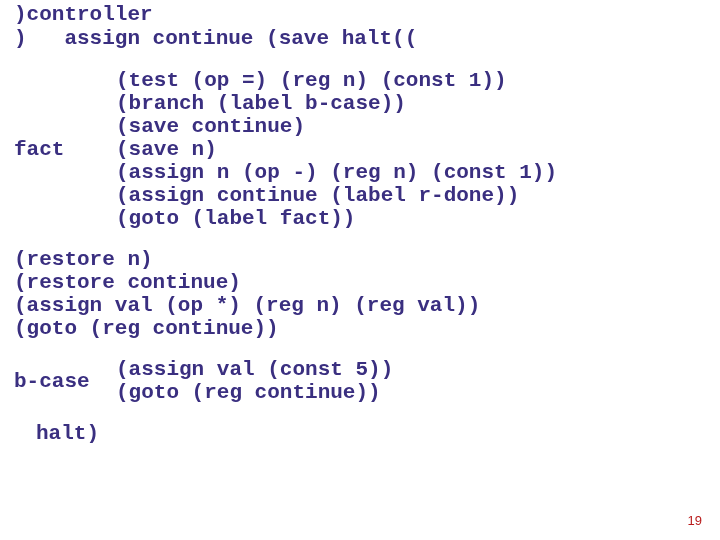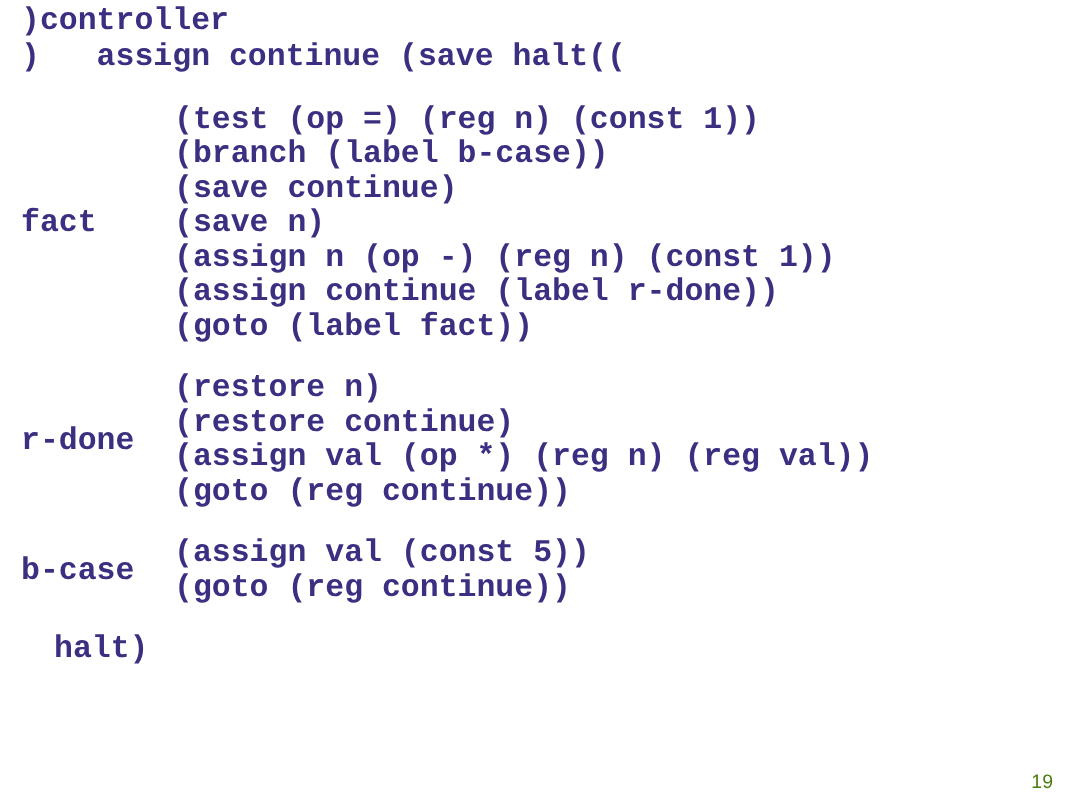--- a/index.html
+++ b/index.html
@@ -42,21 +42,21 @@
     white-space: pre;
     margin-left: 22px;
   }
   .pagenum {
     position: absolute;
     right: 18px;
     bottom: 12px;
     font-family: Arial, sans-serif;
     font-size: 13px;
     font-weight: normal;
-    color: #4d7c0f;
+    color: #b91c1c;
   }
 </style>
 </head>
 <body>
 
 <div class="slide">
 
   <div class="line">)controller</div>
   <div class="line">)   assign continue (save halt((</div>
 
@@ -65,21 +65,20 @@
     <div class="code-col">(test (op =) (reg n) (const 1))
 (branch (label b-case))
 (save continue)
 (save n)
 (assign n (op -) (reg n) (const 1))
 (assign continue (label r-done))
 (goto (label fact))</div>
   </div>
 
   <div class="block">
-    <div class="label-col">r-done</div>
     <div class="code-col">(restore n)
 (restore continue)
 (assign val (op *) (reg n) (reg val))
 (goto (reg continue))</div>
   </div>
 
   <div class="block">
     <div class="label-col">b-case</div>
     <div class="code-col">(assign val (const 5))
 (goto (reg continue))</div>

